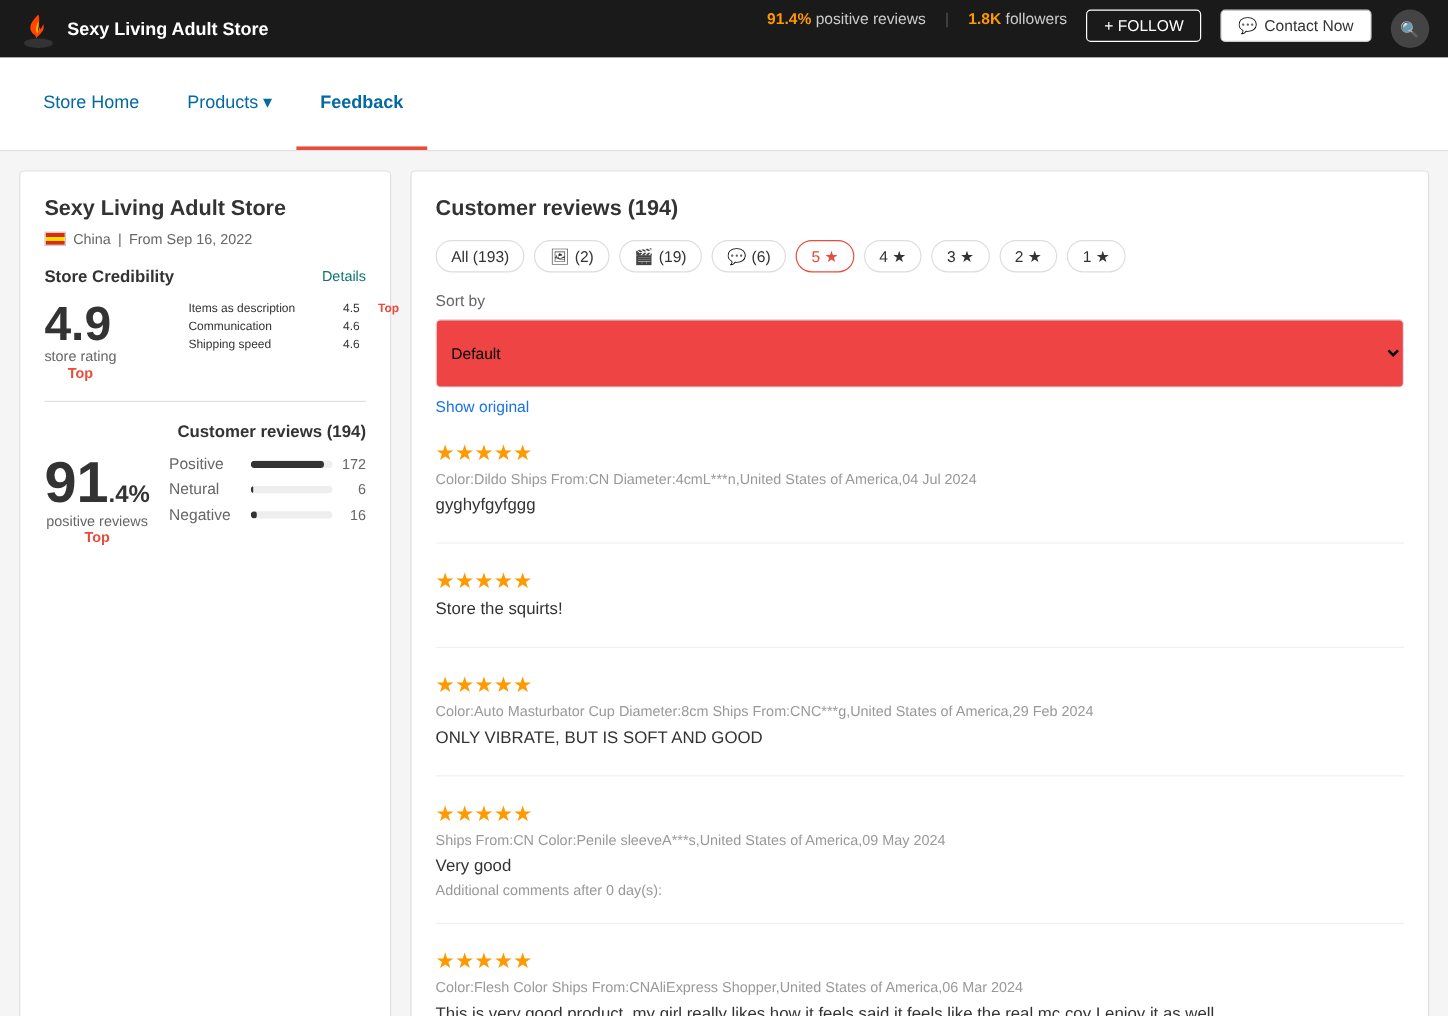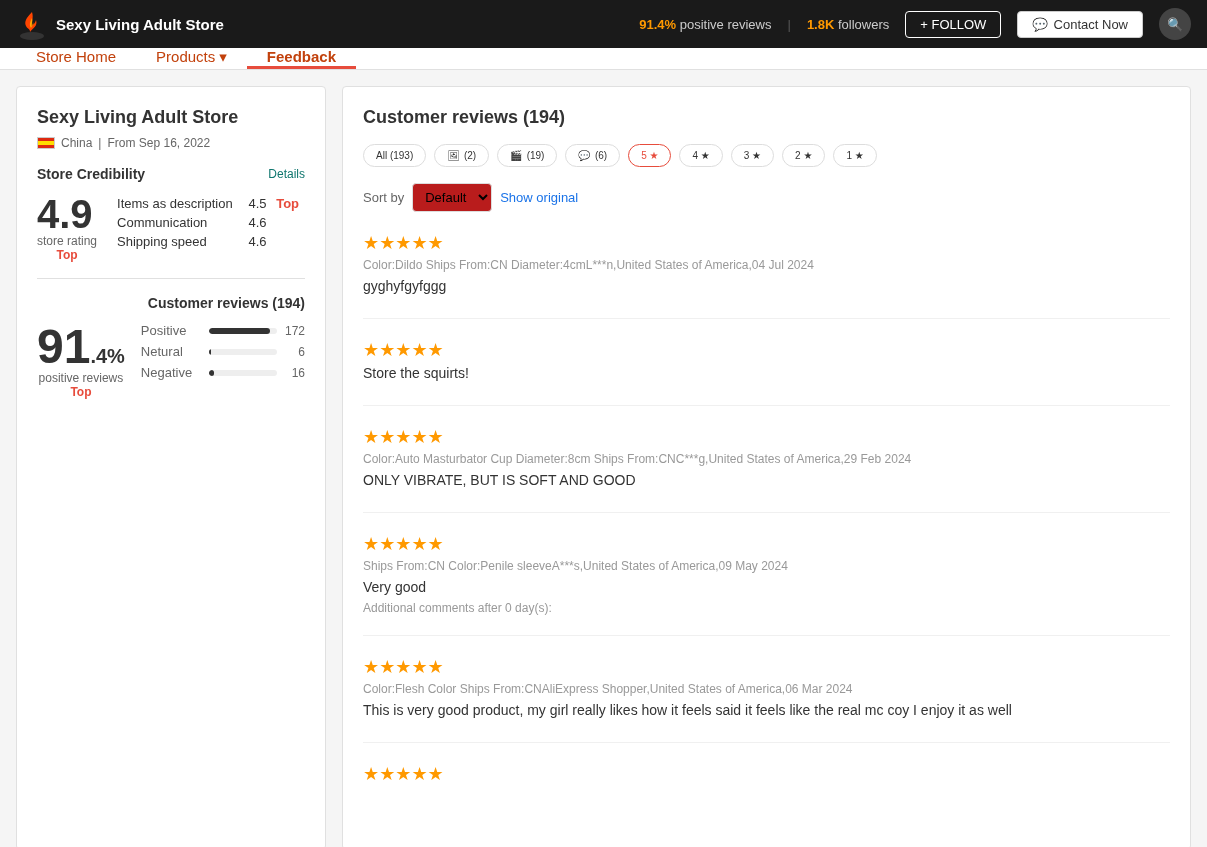--- a/index.html
+++ b/index.html
@@ -23,21 +23,21 @@
       font-size: 15px;
       color: #fff;
     }
     .logo-icon {
       width: 32px;
       height: 32px;
     }
     .header-stats {
       margin-left: auto;
       display: flex;
-      align-items: center;
+      align-items: flex-start;
       gap: 16px;
       font-size: 13px;
       color: #ccc;
     }
     .header-stats .highlight {
       color: #ff9900;
       font-weight: bold;
     }
     .header-divider {
       color: #555;
@@ -76,26 +76,26 @@
     }
 
     
     .nav {
       background: #fff;
       border-bottom: 1px solid #e0e0e0;
       display: flex;
       padding: 0 16px;
     }
     .nav-item {
-      padding: 0 20px;
+      padding: 28px 20px;
       cursor: pointer;
       font-size: 15px;
-      color: #c2410c;
-      display: flex;
-      align-items: flex-start;
+      color: #0369a1;
+      display: flex;
+      align-items: center;
       gap: 4px;
       border-bottom: 3px solid transparent;
     }
     .nav-item.active {
       border-bottom: 3px solid #e74c3c;
       font-weight: bold;
     }
 
     
     .main {
@@ -172,22 +172,23 @@
       color: #e74c3c;
       font-size: 12px;
       font-weight: bold;
       text-align: center;
     }
     .rating-details {
       flex: 1;
     }
     .rating-details table {
       width: 100%;
-      font-size: 13px;
+      font-size: 10px;
       border-collapse: collapse;
+      margin-left: 40px;
     }
     .rating-details td {
       padding: 2px 4px;
     }
     .rating-details .top-tag {
       color: #e74c3c;
       font-weight: bold;
     }
 
     .divider {
@@ -257,48 +258,48 @@
       display: flex;
       gap: 8px;
       flex-wrap: wrap;
       margin-bottom: 16px;
     }
     .filter-tab {
       padding: 5px 12px;
       border: 1px solid #ddd;
       border-radius: 20px;
       cursor: pointer;
-      font-size: 10px;
+      font-size: 13px;
       background: #fff;
       color: #333;
       display: flex;
       align-items: flex-end;
       gap: 4px;
     }
     .filter-tab.active {
       border-color: #e74c3c;
       color: #e74c3c;
     }
 
     
     .sort-bar {
       display: flex;
-      align-items: center;
       gap: 8px;
       margin-bottom: 20px;
       font-size: 13px;
+      flex-direction: column;
     }
     .sort-label { color: #666; }
     .sort-select {
       border: 1px solid #ddd;
       border-radius: 4px;
-      padding: 5px 8px;
-      font-size: 13px;
-      cursor: pointer;
-      background: #b91c1c;
+      padding: 19px 8px;
+      font-size: 13px;
+      cursor: pointer;
+      background: #ef4444;
     }
     .show-original {
       color: #1a73e8;
       cursor: pointer;
       font-size: 13px;
       text-decoration: none;
     }
 
     
     .review-item {

